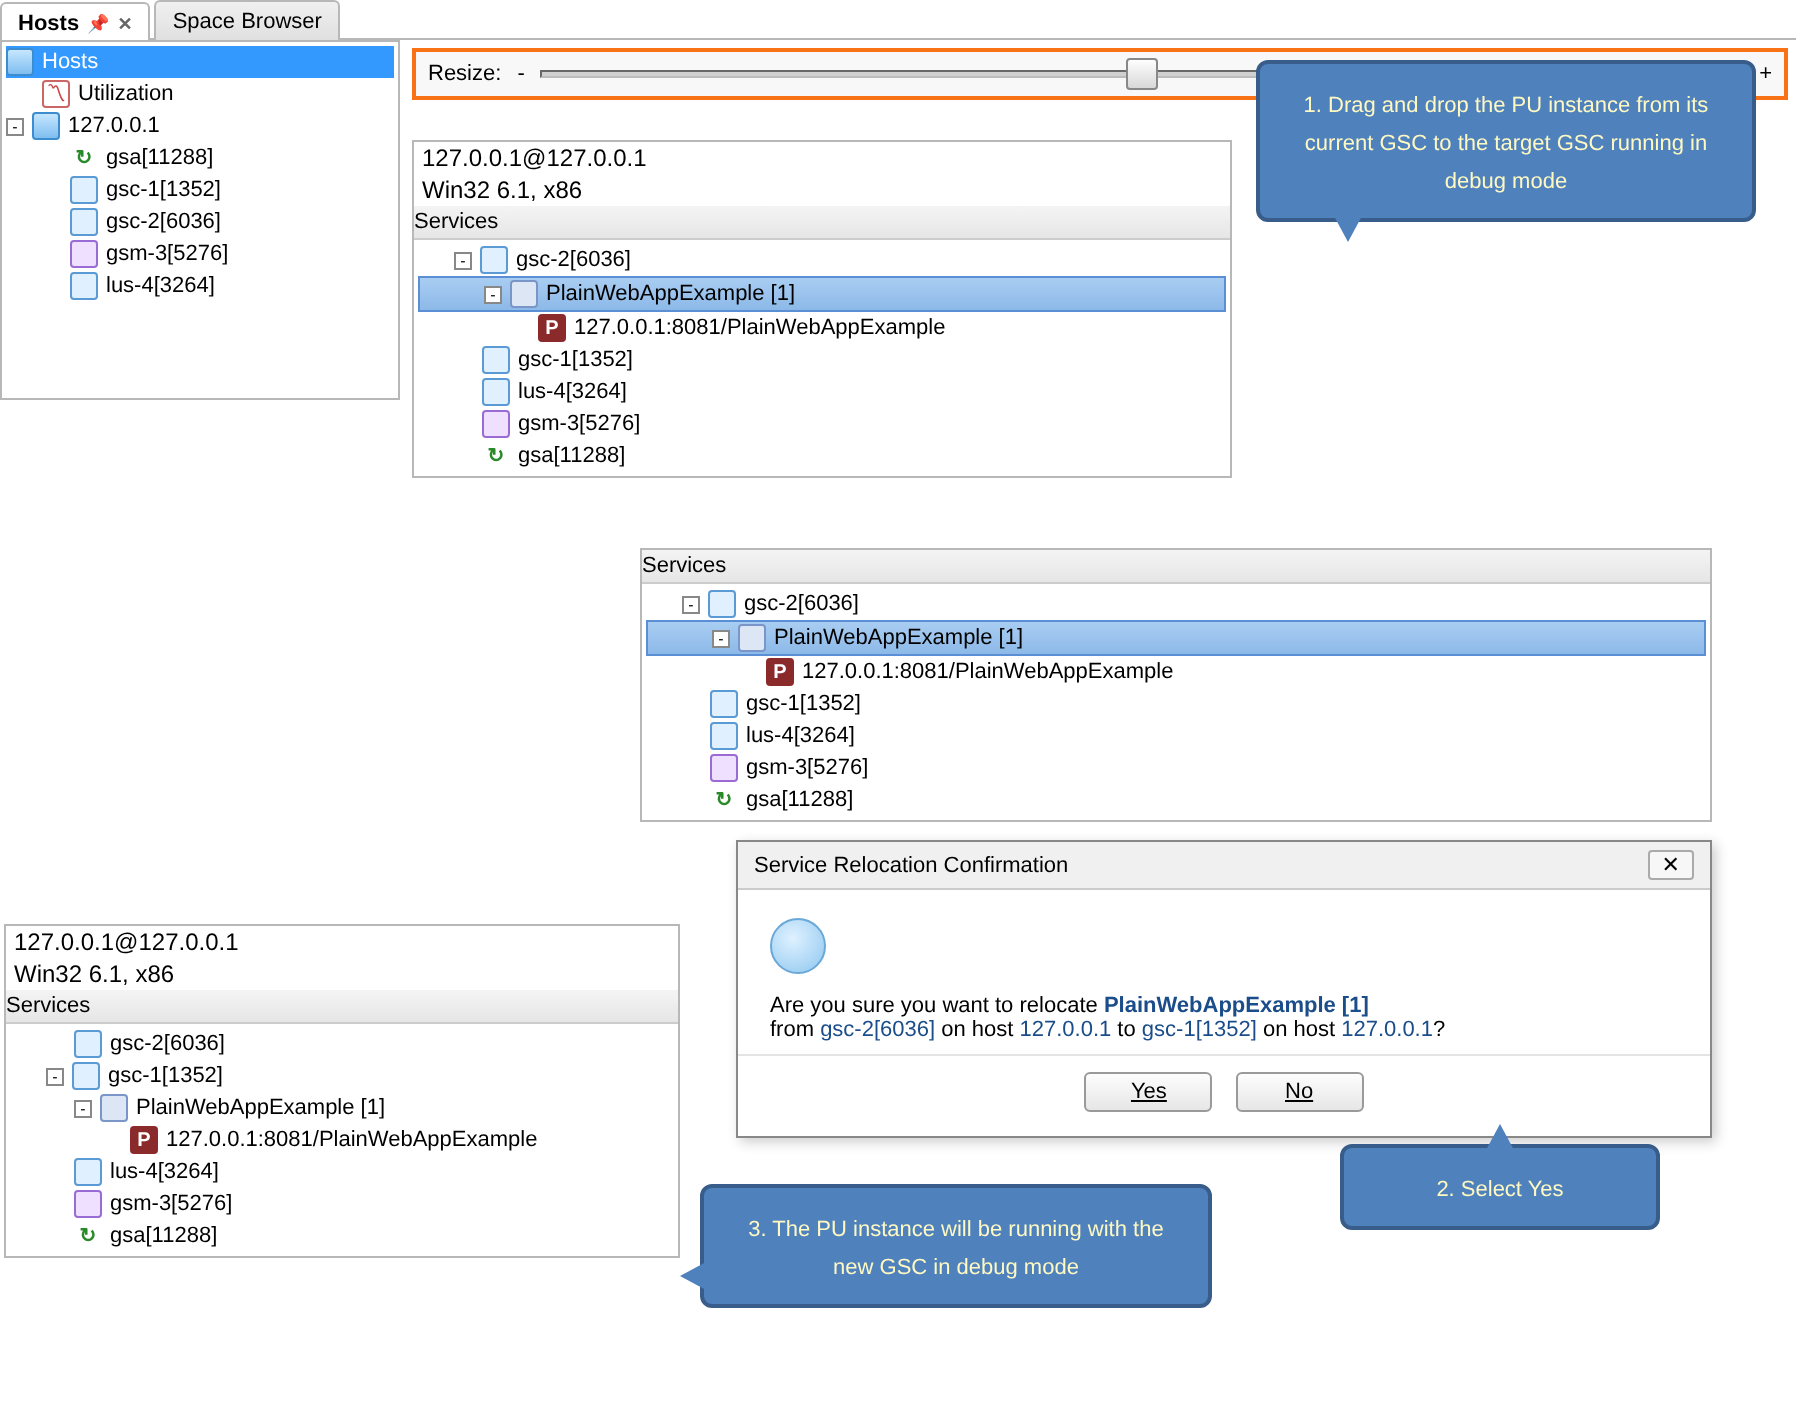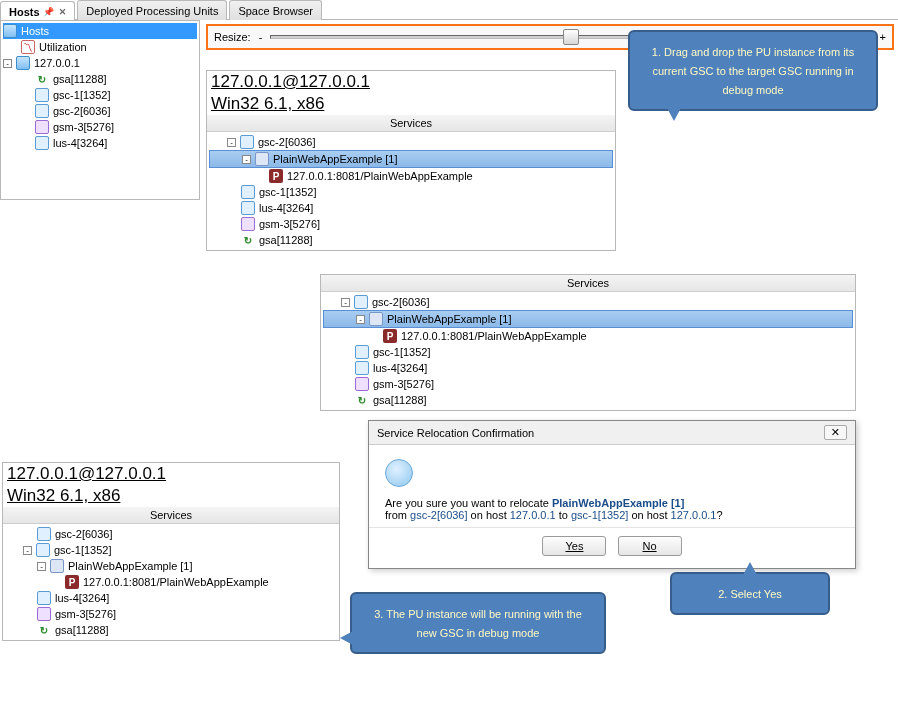--- a/index.html
+++ b/index.html
@@ -31,21 +31,21 @@
 .ico-pu { background:#dde6f5; border:1px solid #7a95c8; }
 .ico-url { background:#8b2a2a; color:#fff; font-weight:bold; }
 
 
 .resizebar { position: absolute; left: 206px; top: 24px; right: 4px; height: 26px; border: 2px solid #f97316; background: #f8f8f8; display: flex; align-items: center; gap: 8px; padding: 0 6px; }
 .slider-track { flex: 1; height: 4px; background: #d0d0d0; border: 1px inset #bbb; position: relative; }
 .slider-thumb { position: absolute; top: -7px; left: 50%; width: 16px; height: 16px; background: linear-gradient(#fefefe,#d8d8d8); border: 1px solid #888; border-radius: 2px; transform: translateX(-50%); }
 
 
 .svc-panel { position: absolute; background: #fff; border: 1px solid #b8b8b8; }
-.svc-header { text-align: center; background: linear-gradient(#f4f4f4,#e6e6e6); border-bottom: 1px solid #ccc; padding: 2px 0; }
+.svc-header { text-align: left; background: linear-gradient(#f4f4f4,#e6e6e6); border-bottom: 1px solid #ccc; padding: 2px 0; }
 .svc-body { padding: 2px; }
 .row { display: flex; align-items: center; gap: 4px; padding: 1px 0; white-space: nowrap; }
 .row.sel { background: linear-gradient(#a9cdf2,#8cb9e8); border: 1px solid #5a8fd6; }
 
 
 .dialog { position: absolute; background: #fff; border: 1px solid #888; box-shadow: 2px 2px 6px rgba(0,0,0,0.2); }
 .dlg-title { display: flex; align-items: center; justify-content: space-between; padding: 4px 8px; background: #f0f0f0; border-bottom: 1px solid #ccc; }
 .dlg-close { border: 1px solid #aaa; border-radius: 2px; padding: 0 6px; background: #f7f7f7; }
 .dlg-body { display: flex; padding: 14px 16px 6px 16px; gap: 10px; flex-direction: column; }
 .dlg-icon { width: 28px; height: 28px; background: radial-gradient(circle at 40% 35%, #dff1ff, #8ec7f0); border-radius: 50%; border:1px solid #6aa8d8; }
@@ -56,35 +56,32 @@
 .btn u { text-decoration: underline; }
 
 
 .callout { position: absolute; background: #4f81bd; color: #fef9c3; border: 2px solid #385d8a; border-radius: 6px; padding: 10px 14px; text-align: center; font-size: 14px; line-height: 1.35; }
 .callout::after { content:""; position:absolute; width:0; height:0; }
 .co1::after { left: 30px; bottom: -26px; border: 14px solid transparent; border-top: 26px solid #4f81bd; }
 .co2::after { left: 50%; top: -26px; transform:translateX(-50%); border: 14px solid transparent; border-bottom: 26px solid #4f81bd; }
 .co3::after { left: -26px; top: 30px; border: 14px solid transparent; border-right: 26px solid #4f81bd; }
 
 
-.meta-line { font-size: 17px; padding: 1px 4px; text-decoration: underline; }
+.meta-line { font-size: 12px; padding: 1px 4px; }
 </style>
 </head>
 <body>
 
 <div class="tabbar">
   <div class="tab active">
     <span>Hosts</span>
     <span class="x">📌</span>
     <span class="x">✕</span>
   </div>
   <div class="tab">
-    <span>Deployed Processing Units</span>
-  </div>
-  <div class="tab">
     <span>Space Browser</span>
   </div>
 </div>
 
 <div class="left-tree">
   <div class="tree-item selected">
     <span class="icon ico-hosts"></span>
     <span>Hosts</span>
   </div>
   <div class="tree-item">

